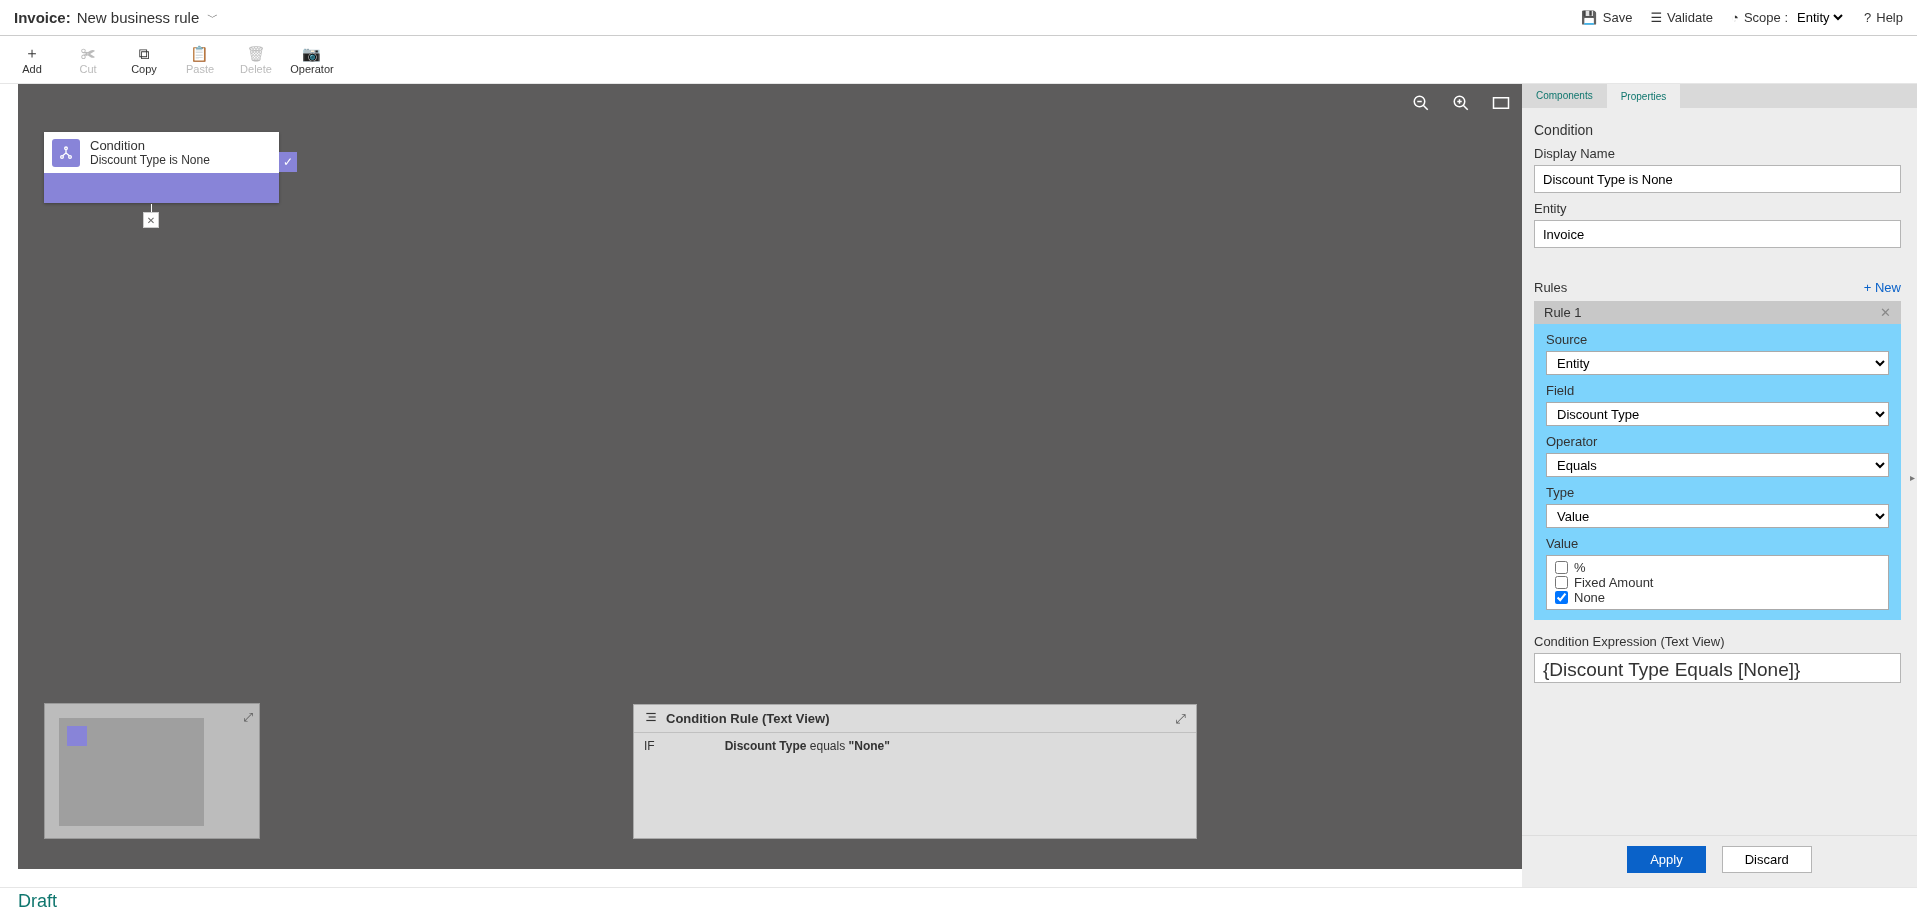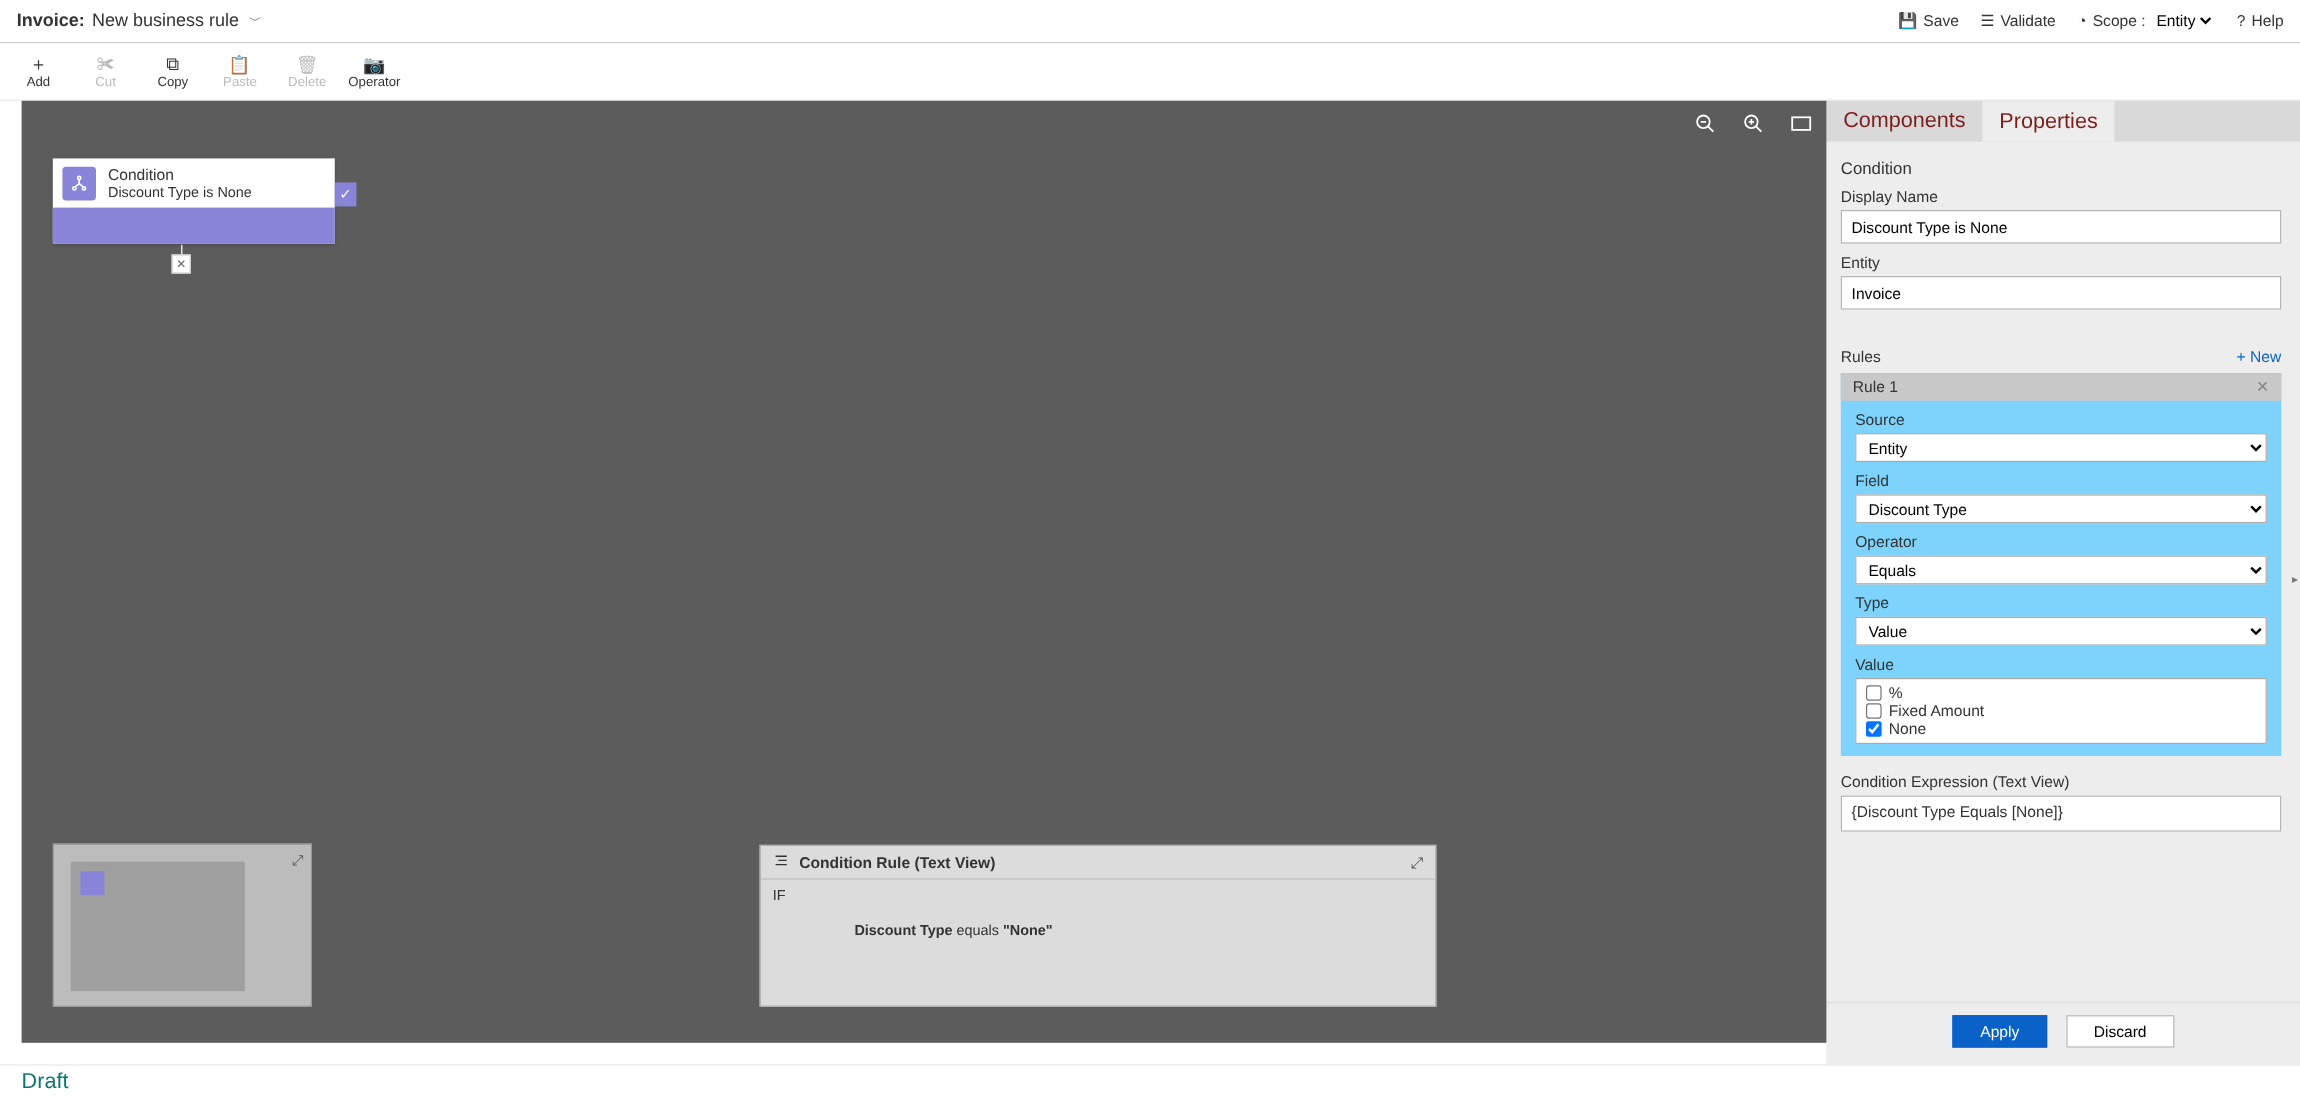--- a/index.html
+++ b/index.html
@@ -50,44 +50,44 @@
 
 .minimap { position:absolute; left:26px; bottom:30px; width:216px; height:136px; background:#bcbcbc; border:1px solid #999; }
 .minimap .mm-icon { position:absolute; top:6px; right:6px; color:#555; font-size:12px; }
 .minimap .mm-view { position:absolute; top:14px; left:14px; width:145px; height:108px; background:#9f9f9f; }
 .minimap .mm-node { position:absolute; top:22px; left:22px; width:20px; height:20px; background:#8884d8; }
 
 
 .textview { position:absolute; left:615px; bottom:30px; width:564px; height:135px; background:#dcdcdc; border:1px solid #aaa; }
 .textview .tv-head { display:flex; align-items:center; justify-content:space-between; padding:5px 10px; border-bottom:1px solid #c0c0c0; }
 .textview .tv-head .tvt { display:flex; align-items:center; gap:8px; font-weight:600; font-size:13px; }
-.textview .tv-body { padding:6px 10px; font-size:12px; display:flex; flex-direction:column; gap:15px; }
+.textview .tv-body { padding:6px 10px; font-size:12px; display:flex; gap:2px; }
 .textview .tv-body .kw { font-weight:400; }
 .textview .tv-body .line2 { padding-left:68px; }
 .textview .tv-body b { font-weight:600; }
 
 
 .tabs { display:flex; background:#d9d9d9; }
-.tab { padding:6px 14px; font-size:18px; cursor:pointer; color:#7f1d1d; }
+.tab { padding:6px 14px; font-size:10px; cursor:pointer; color:#0f766e; }
 .tab.active { background:#ededed; border-top:1px solid transparent; }
 
 .panel-scroll { flex:1; overflow-y:auto; padding:10px 16px 10px 12px; position:relative; }
 .sect-title { font-size:14px; margin:4px 0 8px; }
 .field-label { font-size:13px; margin:8px 0 4px; color:#333; }
 .txtinput { width:100%; height:28px; border:1px solid #b5b5b5; background:#fff; padding:4px 8px; font-size:13px;}
 .rules-head { display:flex; justify-content:space-between; align-items:center; margin-top:32px; }
 .newlink { color:#0a62c9; font-size:13px; cursor:pointer; }
 .rule-card { background:#7dd3fc; margin-top:6px; padding:0 0 10px 0; }
 .rule-card .rhead { display:flex; justify-content:space-between; align-items:center; background:#c8c8c8; padding:4px 10px; font-size:13px; }
 .rule-card .rhead .x { color:#888; cursor:pointer; }
 .rule-card .field-label { padding:0 12px; margin-top:8px; }
 .rule-card select, .rule-card .valbox { margin:0 12px; width:calc(100% - 24px); height:24px; border:1px solid #aaa; background:#fff; font-size:13px; padding:2px 6px;}
 .valbox { height:auto !important; padding:4px 8px !important; }
 .valbox label { display:flex; gap:6px; align-items:center; font-size:13px; }
-.exprbox { width:100%; height:30px; border:1px solid #b5b5b5; background:#fff; padding:5px 8px; font-size:13px; margin-top:4px; }
+.exprbox { width:100%; height:30px; border:1px solid #b5b5b5; background:#fff; padding:5px 8px; font-size:19px; margin-top:4px; }
 
 .panel-footer { display:flex; justify-content:center; gap:16px; padding:10px 0 14px; border-top:1px solid #ddd; }
 .btn { padding:5px 22px; font-size:13px; border:1px solid #b5b5b5; background:#fff; cursor:pointer; }
 .btn.primary { background:#0a62c9; color:#fff; border-color:#0a62c9; }
 
 .panel-tiny-chevron { position:absolute; right:2px; top:50%; font-size:10px; color:#777; cursor:pointer;}
 ::-webkit-scrollbar { width:10px; background:#dcdcdc; }
 ::-webkit-scrollbar-thumb { background:#bdbdbd; }
 </style>
 </head>

